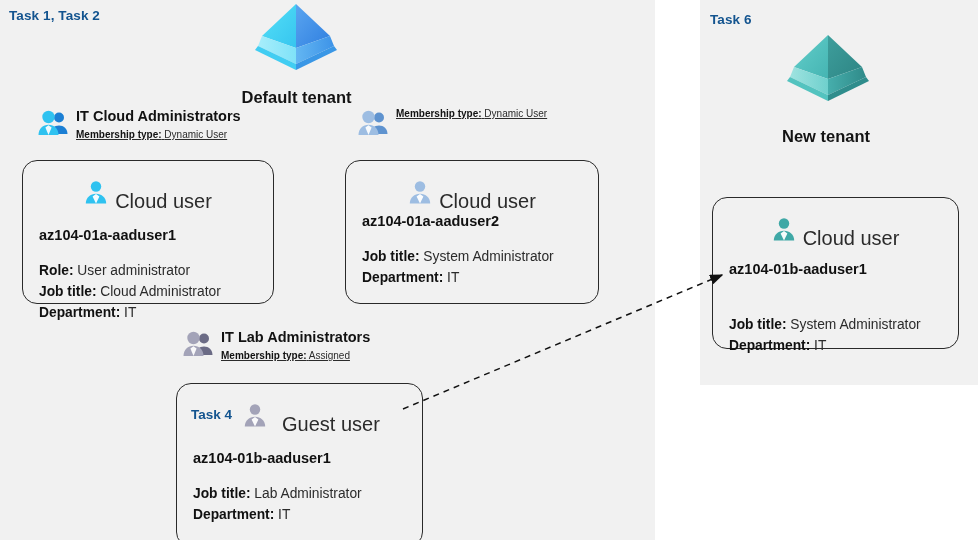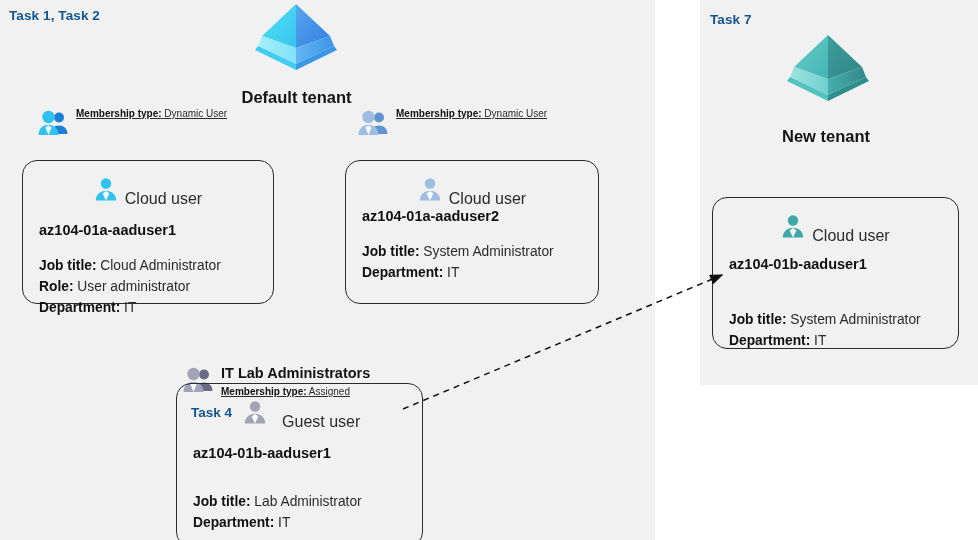--- a/index.html
+++ b/index.html
@@ -43,40 +43,40 @@
   }
   .card-head{
     display:flex;align-items:center;justify-content:center;
     gap:7px;padding-top:9px;
   }
   .card-head .task-inline{
     color:#13548f;font-weight:bold;font-size:13.5px;margin-right:4px;
   }
   .user-icon{width:24px;height:24px;flex:none;}
   .user-icon svg{display:block;width:100%;height:100%;}
-  .user-kind{font-size:16px;color:#2b2b2b;white-space:nowrap;margin-top:20px;}
+  .user-kind{font-size:20px;color:#2b2b2b;white-space:nowrap;margin-top:20px;}
   .card-upn{
     font-weight:bold;font-size:14.5px;color:#111;
     padding-left:16px;white-space:nowrap;
   }
   .attrs{padding-left:16px;font-size:13.8px;color:#2b2b2b;line-height:1.52;}
   .attrs .row{white-space:nowrap;}
   .attrs b{color:#111;font-weight:bold;}
 
   
   #connector{position:absolute;left:0;top:0;width:978px;height:540px;pointer-events:none;}
 </style>
 </head>
 <body>
 
 <div class="panel" id="left-panel"></div>
 <div class="panel" id="right-panel"></div>
 
 <div class="task-label" style="left:9px;top:8px;">Task 1, Task 2</div>
-<div class="task-label" style="left:710px;top:12px;">Task 7</div>
+<div class="task-label" style="left:710px;top:12px;">Task 6</div>
 
 <div class="pyramid" style="left:254px;top:2px;">
   <svg viewBox="0 0 84 72">
     <defs>
       <linearGradient id="gL1" x1="0" y1="0" x2="1" y2="1">
         <stop offset="0" stop-color="#55e0f7"></stop>
           <stop offset="1" stop-color="#36c5ef"></stop>
       </linearGradient>
       <linearGradient id="gR1" x1="0" y1="0" x2="1" y2="1">
         <stop offset="0" stop-color="#5aa5f0"></stop>
@@ -137,39 +137,40 @@
   <div class="group-icon">
     <svg viewBox="0 0 30 26">
       <circle cx="21" cy="7.5" r="5" fill="#1b7fd4"></circle>
       <path d="M12.5 24c0-5.2 3.8-8.5 8.5-8.5s8.5 3.3 8.5 8.5z" fill="#1b7fd4"></path>
       <circle cx="10.5" cy="7" r="6.2" fill="#2fc2f0"></circle>
       <path d="M0.5 25c0-6.2 4.5-10.2 10-10.2S20.5 18.8 20.5 25z" fill="#2fc2f0"></path>
       <path d="M10.5 15.2 L13.6 17.6 L10.5 25 L7.4 17.6 Z" fill="#ffffff" opacity=".92"></path>
     </svg>
   </div>
   <div class="group-text">
+    <div class="group-name">IT Cloud Administrators</div>
     <div class="group-meta"><b>Membership type:</b> <span>Dynamic User</span></div>
   </div>
 </div>
 
 <div class="card" style="left:22px;top:160px;width:252px;height:144px;">
   <div class="card-head">
     <span class="user-icon">
       <svg viewBox="0 0 24 24">
         <circle cx="12" cy="6.5" r="5.2" fill="#2fc2f0"></circle>
         <path d="M1.8 23.5c0-5.9 4.6-9.8 10.2-9.8s10.2 3.9 10.2 9.8z" fill="#2fc2f0"></path>
         <path d="M12 14 L15.4 16.6 L12 23.5 L8.6 16.6 Z" fill="#ffffff" opacity=".95"></path>
       </svg>
     </span>
     <span class="user-kind">Cloud user</span>
   </div>
   <div class="card-upn" style="margin-top:14px;">az104-01a-aaduser1</div>
   <div class="attrs" style="margin-top:18px;">
+    <div class="row"><b>Role:</b> <span>User administrator</span></div>
     <div class="row"><b>Job title:</b> <span>Cloud Administrator</span></div>
-    <div class="row"><b>Role:</b> <span>User administrator</span></div>
     <div class="row"><b>Department:</b> <span>IT</span></div>
   </div>
 </div>
 
 <div class="group" style="left:358px;top:106px;">
   <div class="group-icon">
     <svg viewBox="0 0 30 26">
       <circle cx="21" cy="7.5" r="5" fill="#5f93cf"></circle>
       <path d="M12.5 24c0-5.2 3.8-8.5 8.5-8.5s8.5 3.3 8.5 8.5z" fill="#5f93cf"></path>
       <circle cx="10.5" cy="7" r="6.2" fill="#9dbde2"></circle>
@@ -193,21 +194,21 @@
     </span>
     <span class="user-kind">Cloud user</span>
   </div>
   <div class="card-upn" style="">az104-01a-aaduser2</div>
   <div class="attrs" style="margin-top:18px;">
     <div class="row"><b>Job title:</b> <span>System Administrator</span></div>
     <div class="row"><b>Department:</b> <span>IT</span></div>
   </div>
 </div>
 
-<div class="group" style="left:183px;top:327px;margin-top:36px;">
+<div class="group" style="left:183px;top:327px;">
   <div class="group-icon">
     <svg viewBox="0 0 30 26">
       <circle cx="21" cy="7.5" r="5" fill="#6b6b85"></circle>
       <path d="M12.5 24c0-5.2 3.8-8.5 8.5-8.5s8.5 3.3 8.5 8.5z" fill="#6b6b85"></path>
       <circle cx="10.5" cy="7" r="6.2" fill="#a3a3b8"></circle>
       <path d="M0.5 25c0-6.2 4.5-10.2 10-10.2S20.5 18.8 20.5 25z" fill="#a3a3b8"></path>
       <path d="M10.5 15.2 L13.6 17.6 L10.5 25 L7.4 17.6 Z" fill="#ffffff" opacity=".92"></path>
     </svg>
   </div>
   <div class="group-text">
@@ -222,21 +223,21 @@
     <span class="user-icon">
       <svg viewBox="0 0 24 24">
         <circle cx="12" cy="6.5" r="5.2" fill="#a3a3b8"></circle>
         <path d="M1.8 23.5c0-5.9 4.6-9.8 10.2-9.8s10.2 3.9 10.2 9.8z" fill="#a3a3b8"></path>
         <path d="M12 14 L15.4 16.6 L12 23.5 L8.6 16.6 Z" fill="#ffffff" opacity=".95"></path>
       </svg>
     </span>
     <span class="user-kind" style="margin-left:8px;">Guest user</span>
   </div>
   <div class="card-upn" style="margin-top:14px;">az104-01b-aaduser1</div>
-  <div class="attrs" style="margin-top:31px;">
+  <div class="attrs" style="margin-top:18px;">
     <div class="row"><b>Job title:</b> <span>Lab Administrator</span></div>
     <div class="row"><b>Department:</b> <span>IT</span></div>
   </div>
 </div>
 
 <div class="card" style="left:712px;top:197px;width:247px;height:152px;">
   <div class="card-head">
     <span class="user-icon">
       <svg viewBox="0 0 24 24">
         <circle cx="12" cy="6.5" r="5.2" fill="#3fa8a6"></circle>

